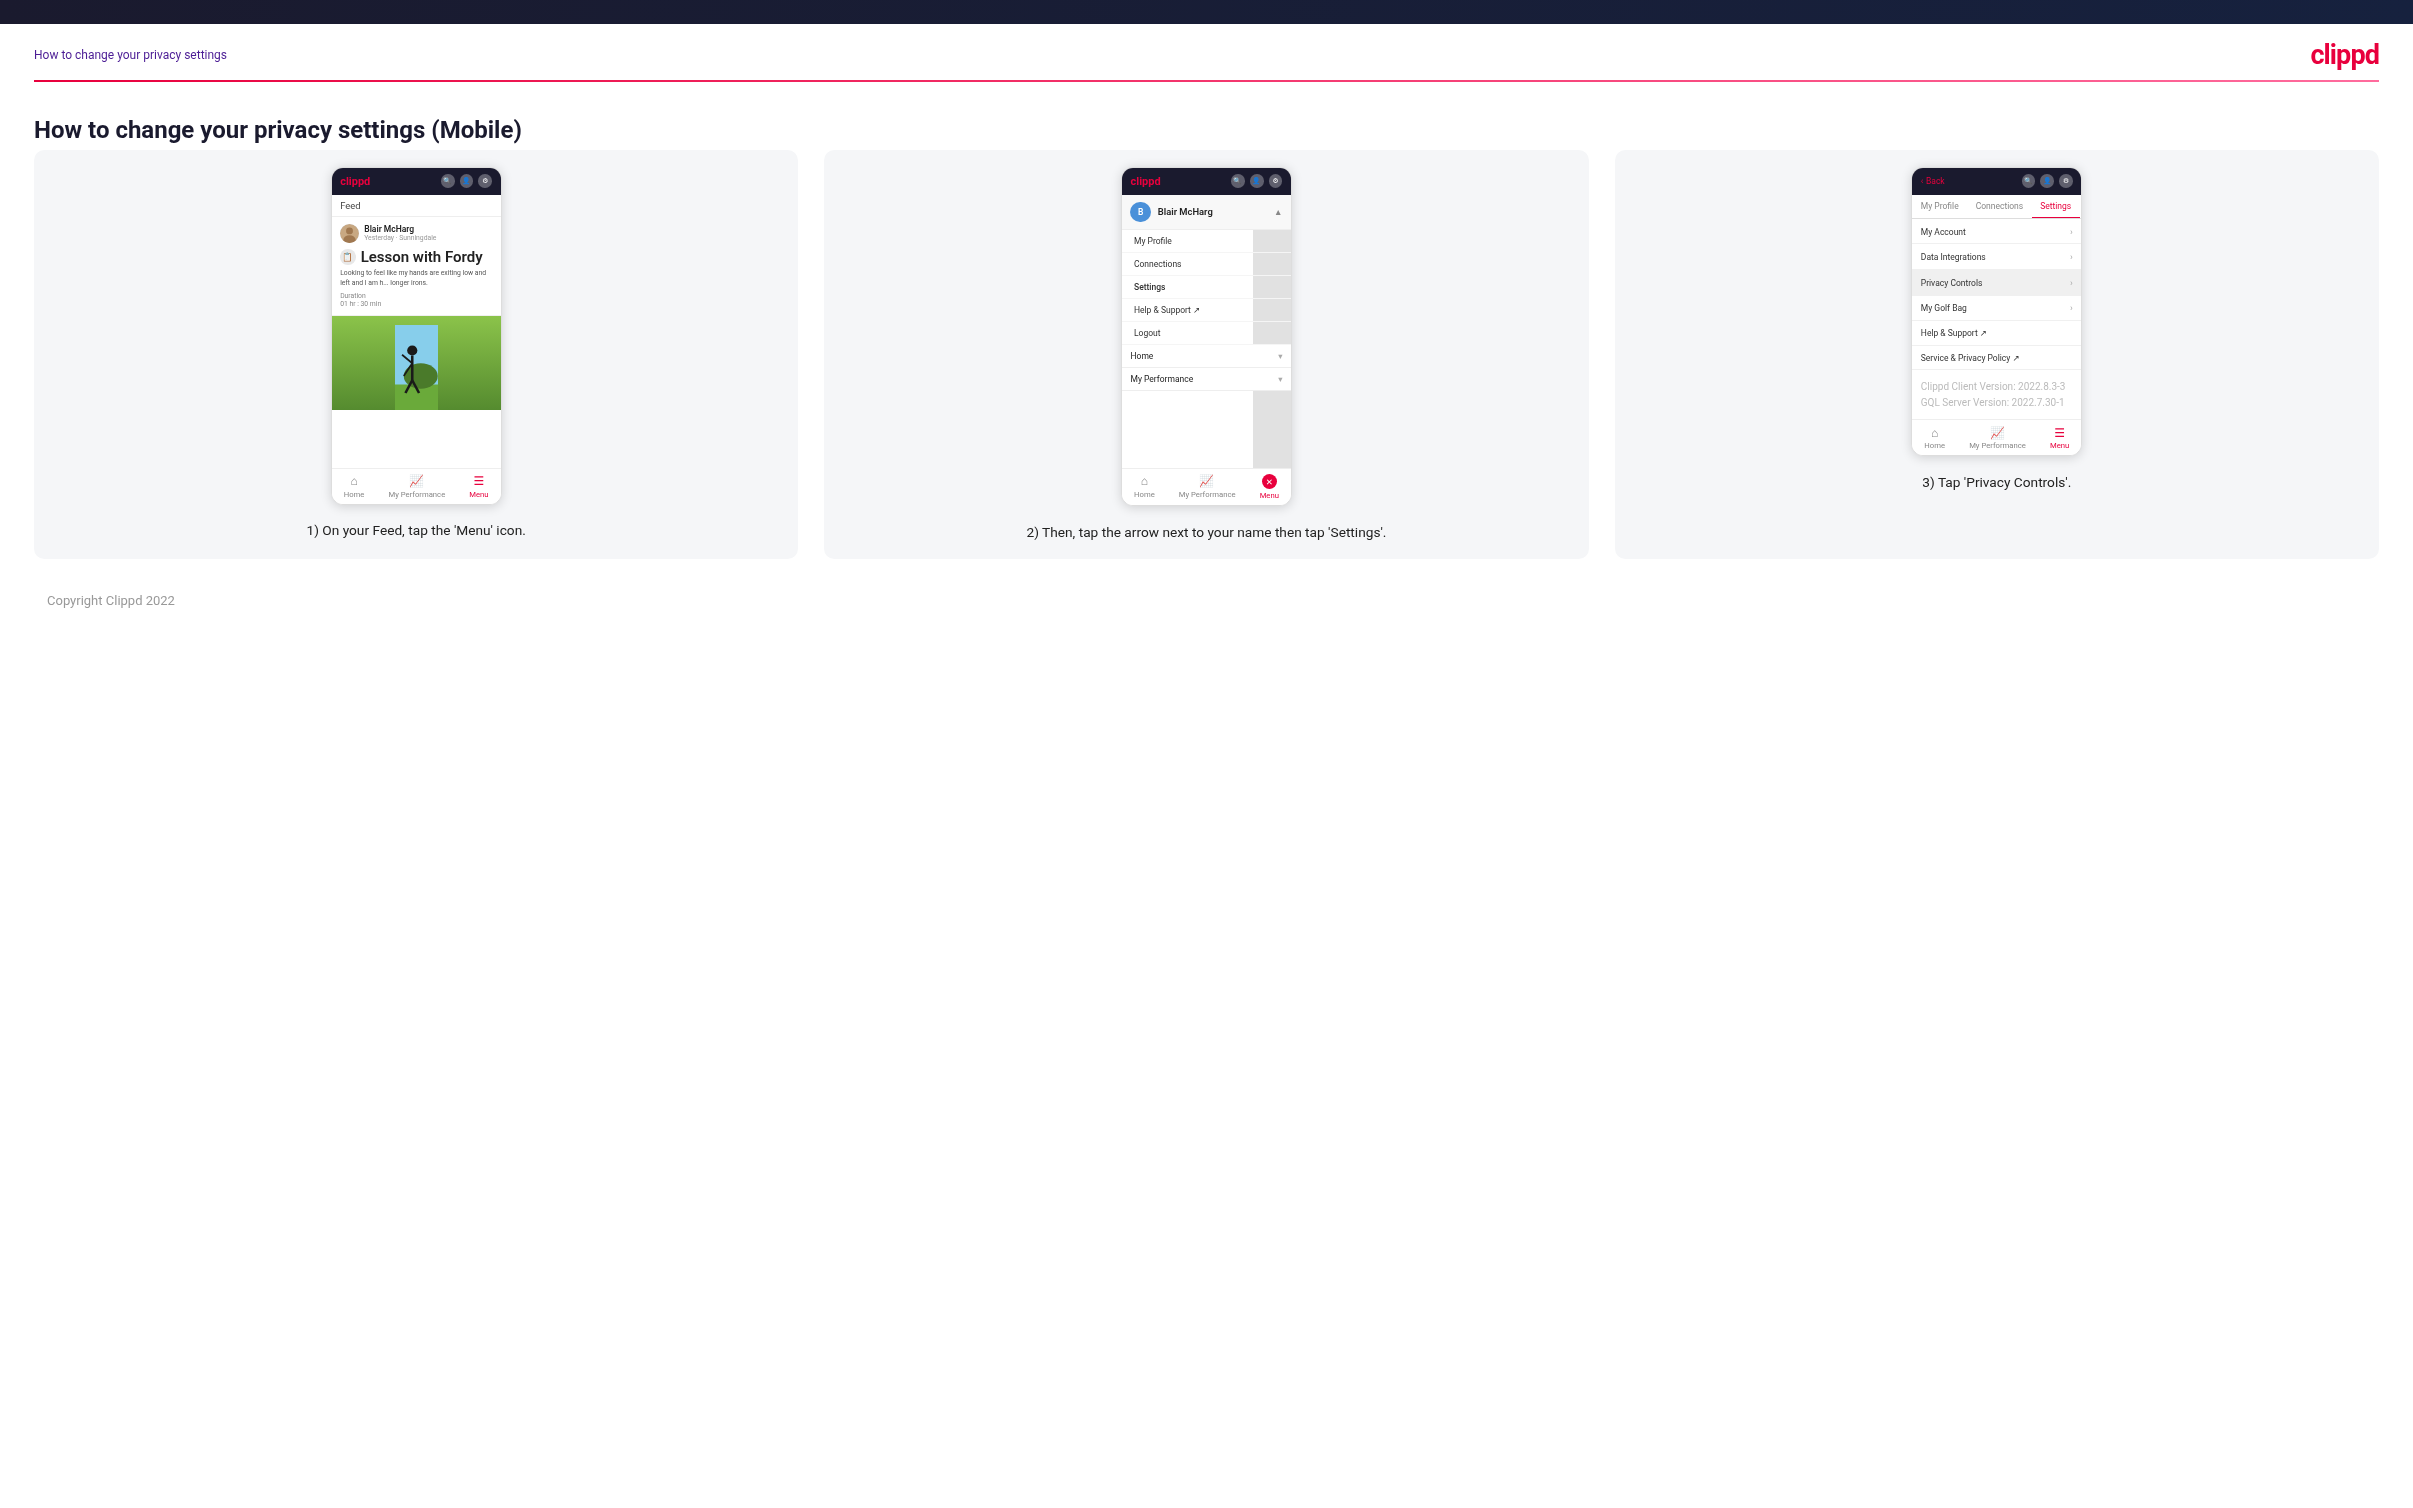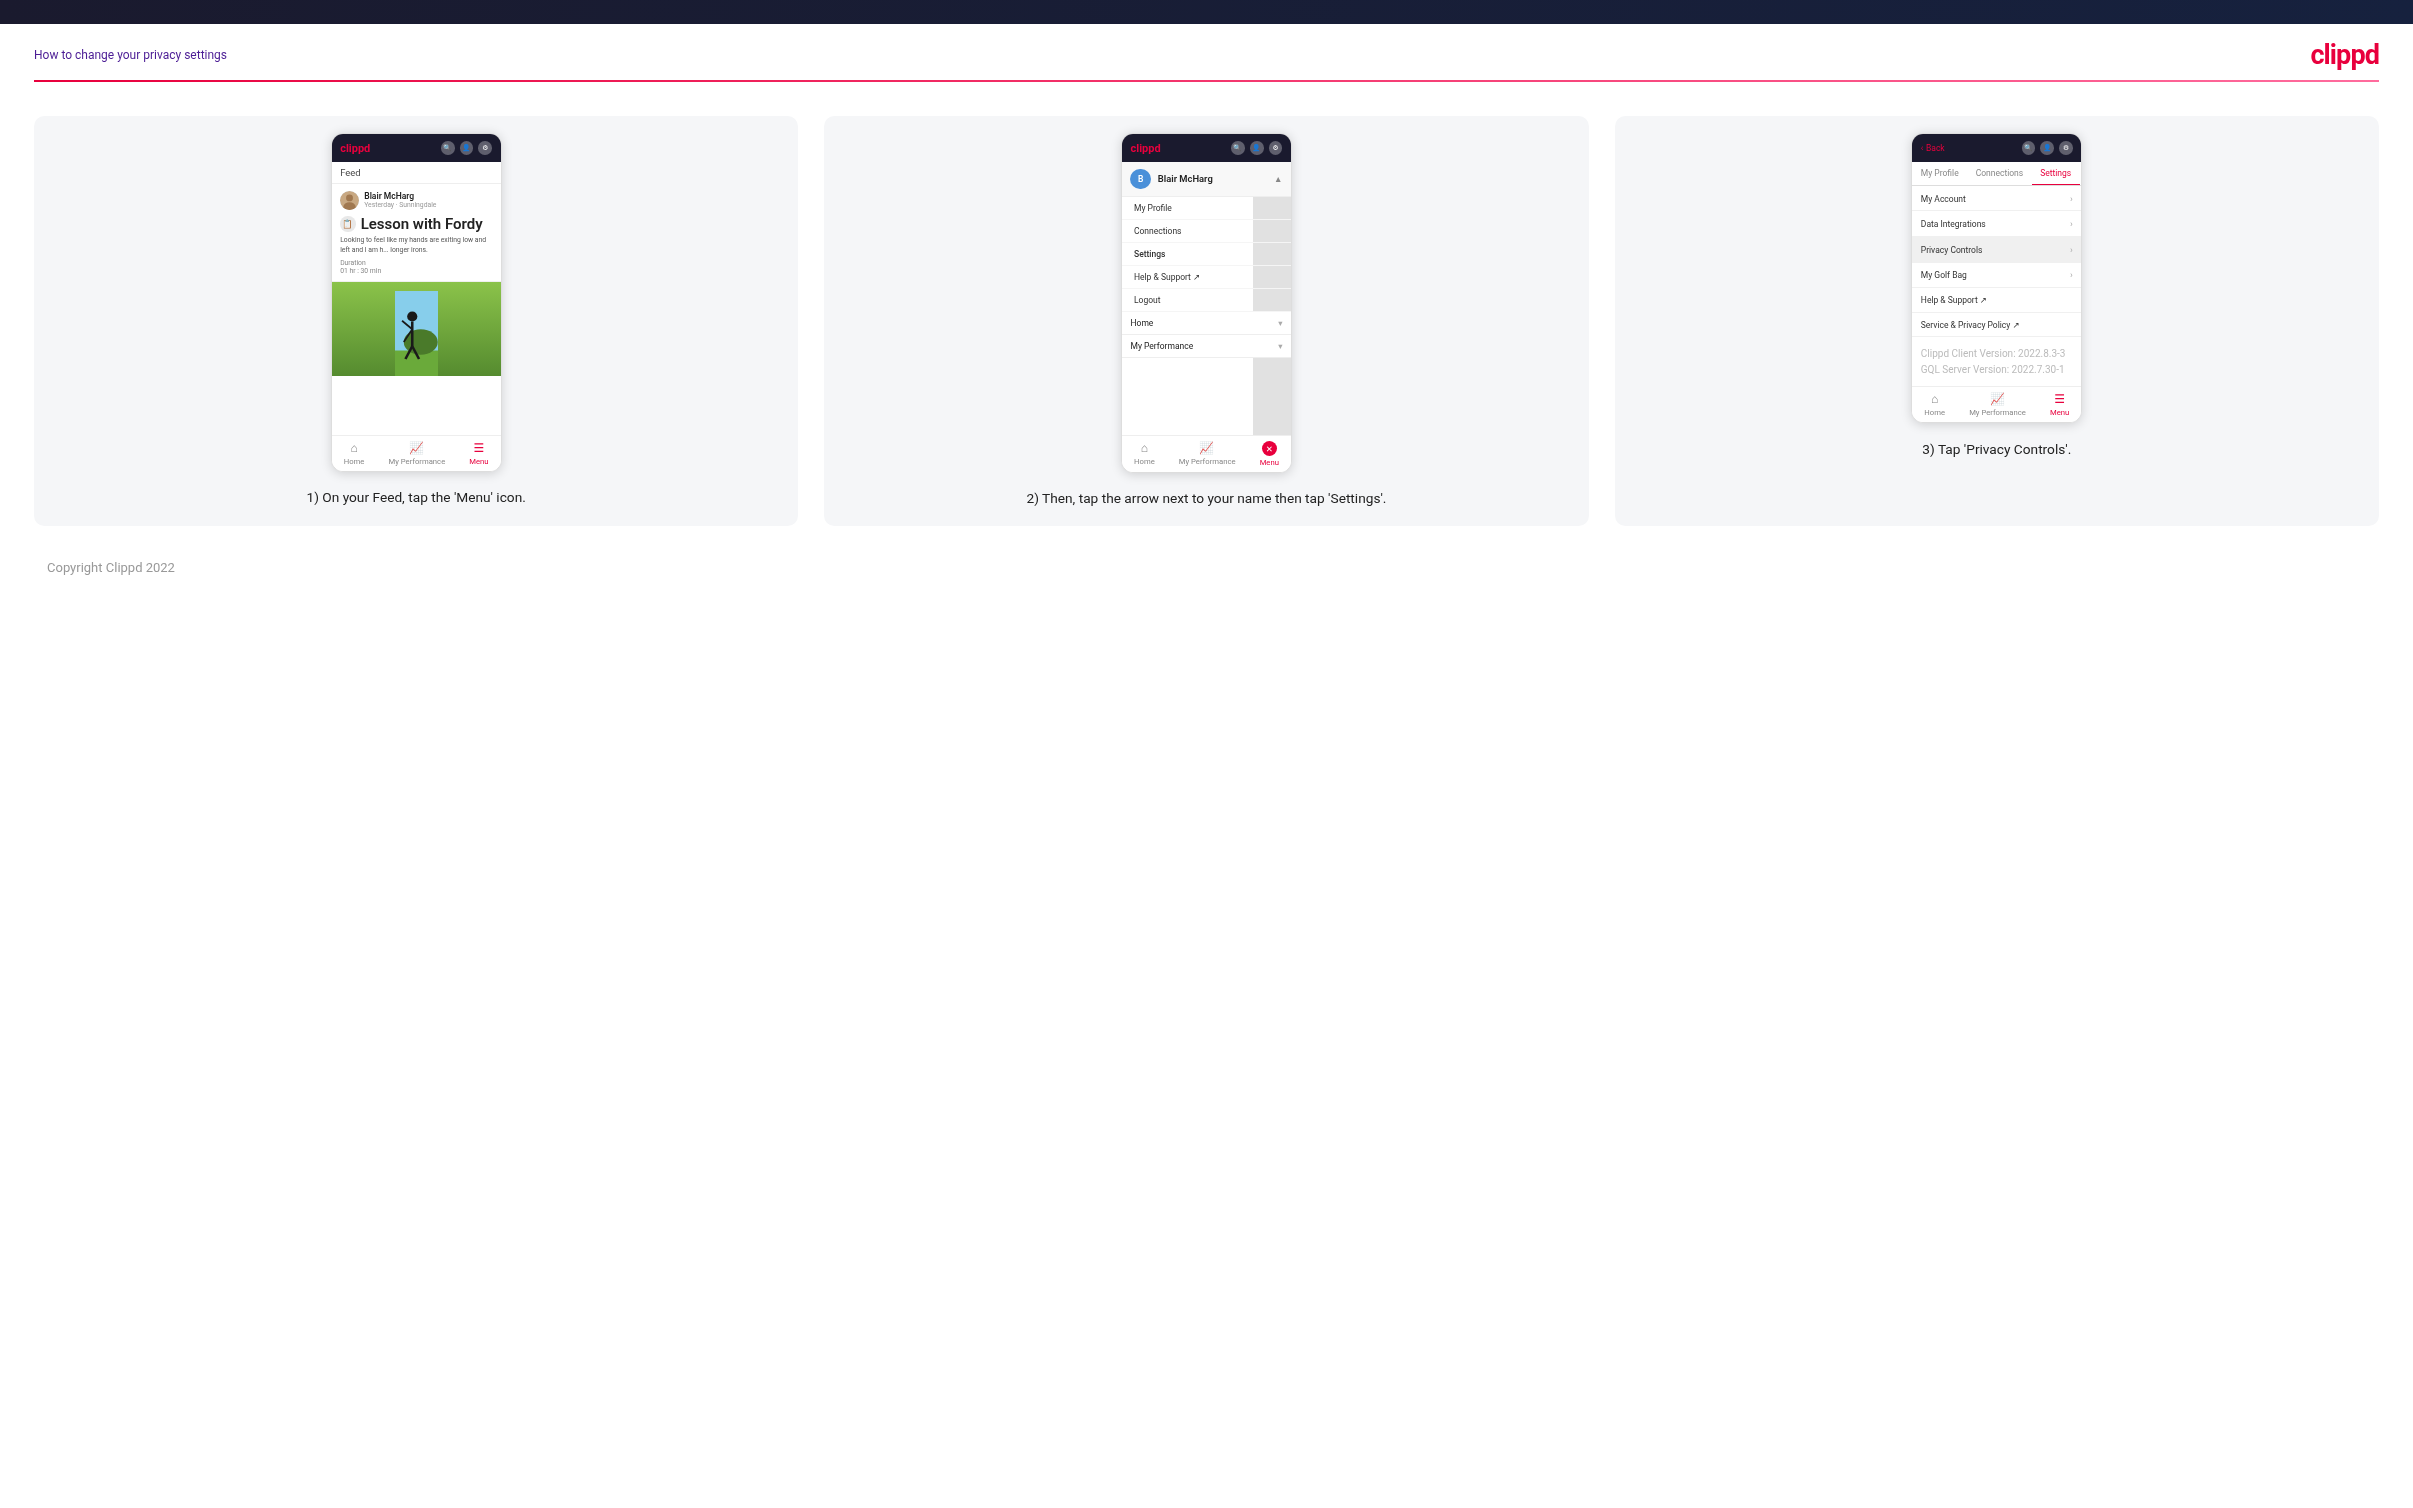--- a/index.html
+++ b/index.html
@@ -333,20 +333,21 @@
 <div class="top-bar"></div>
 
 <div class="header">
   <span class="header-title">How to change your privacy settings</span>
   <span class="logo">clippd</span>
 </div>
 
 <div class="divider"></div>
 
 <div class="main-content">
+  <h1 class="page-heading">How to change your privacy settings (Mobile)</h1>
 
   <div class="steps-container">
 
     <div class="step-card">
       <div class="phone-mockup">
 
         <div class="phone-nav">
           <span class="phone-logo">clippd</span>
           <div class="phone-icons">
             <div class="phone-icon">🔍</div>

